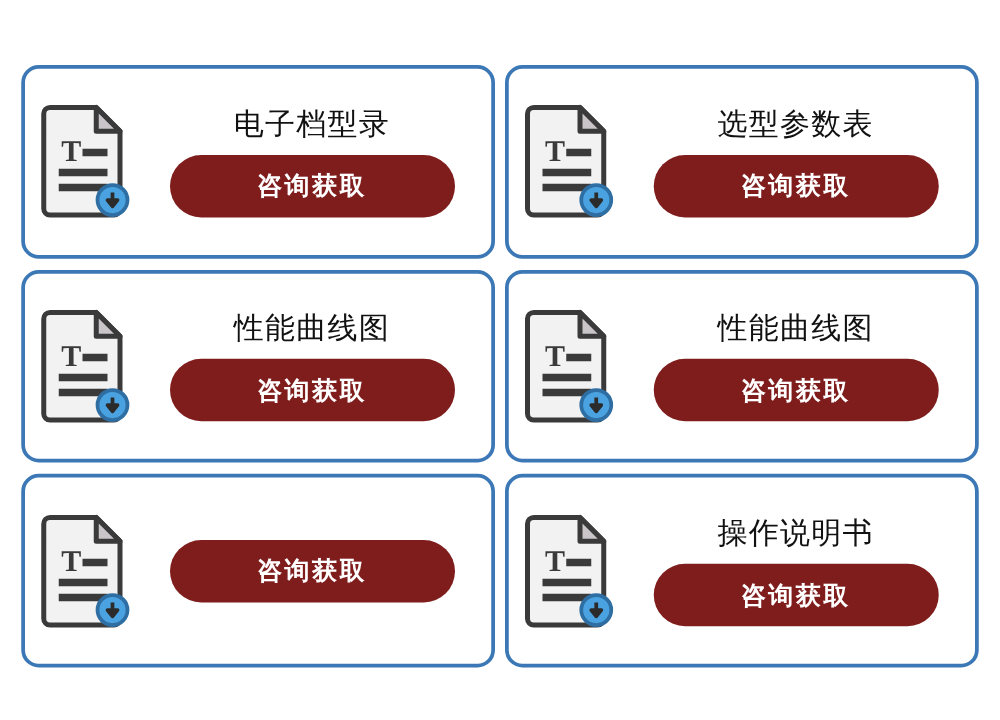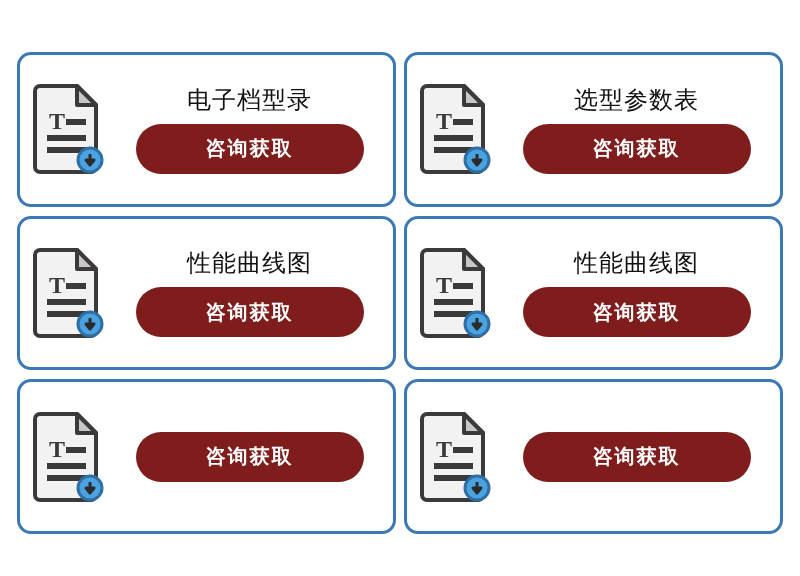--- a/index.html
+++ b/index.html
@@ -202,17 +202,18 @@
         <path d="M46 3 L46 22 L65 22 Z" fill="#c9c5c9" stroke="#3a3a3a" stroke-width="4" stroke-linejoin="round"></path>
         <text x="18" y="46" font-family="'Liberation Serif','DejaVu Serif',serif" font-size="24" font-weight="bold" fill="#3a3a3a">T</text>
         <rect x="35" y="36" width="20" height="6" fill="#3a3a3a"></rect>
         <rect x="16" y="52" width="39" height="6" fill="#3a3a3a"></rect>
         <rect x="16" y="64" width="39" height="6" fill="#3a3a3a"></rect>
         <circle cx="59" cy="77" r="12" fill="#4aa3e0" stroke="#2e6ea3" stroke-width="3"></circle>
         <path d="M59 71 L59 80 M55 77 L59 82 L63 77 Z" stroke="#2b2b2b" stroke-width="3" fill="#2b2b2b" stroke-linejoin="round"></path>
       </svg>
     </div>
     <div class="card-body">
+      <div class="card-title">操作说明书</div>
       <button class="cta-button">咨询获取</button>
     </div>
   </div>
 
 </div>
 
 </body></html>

